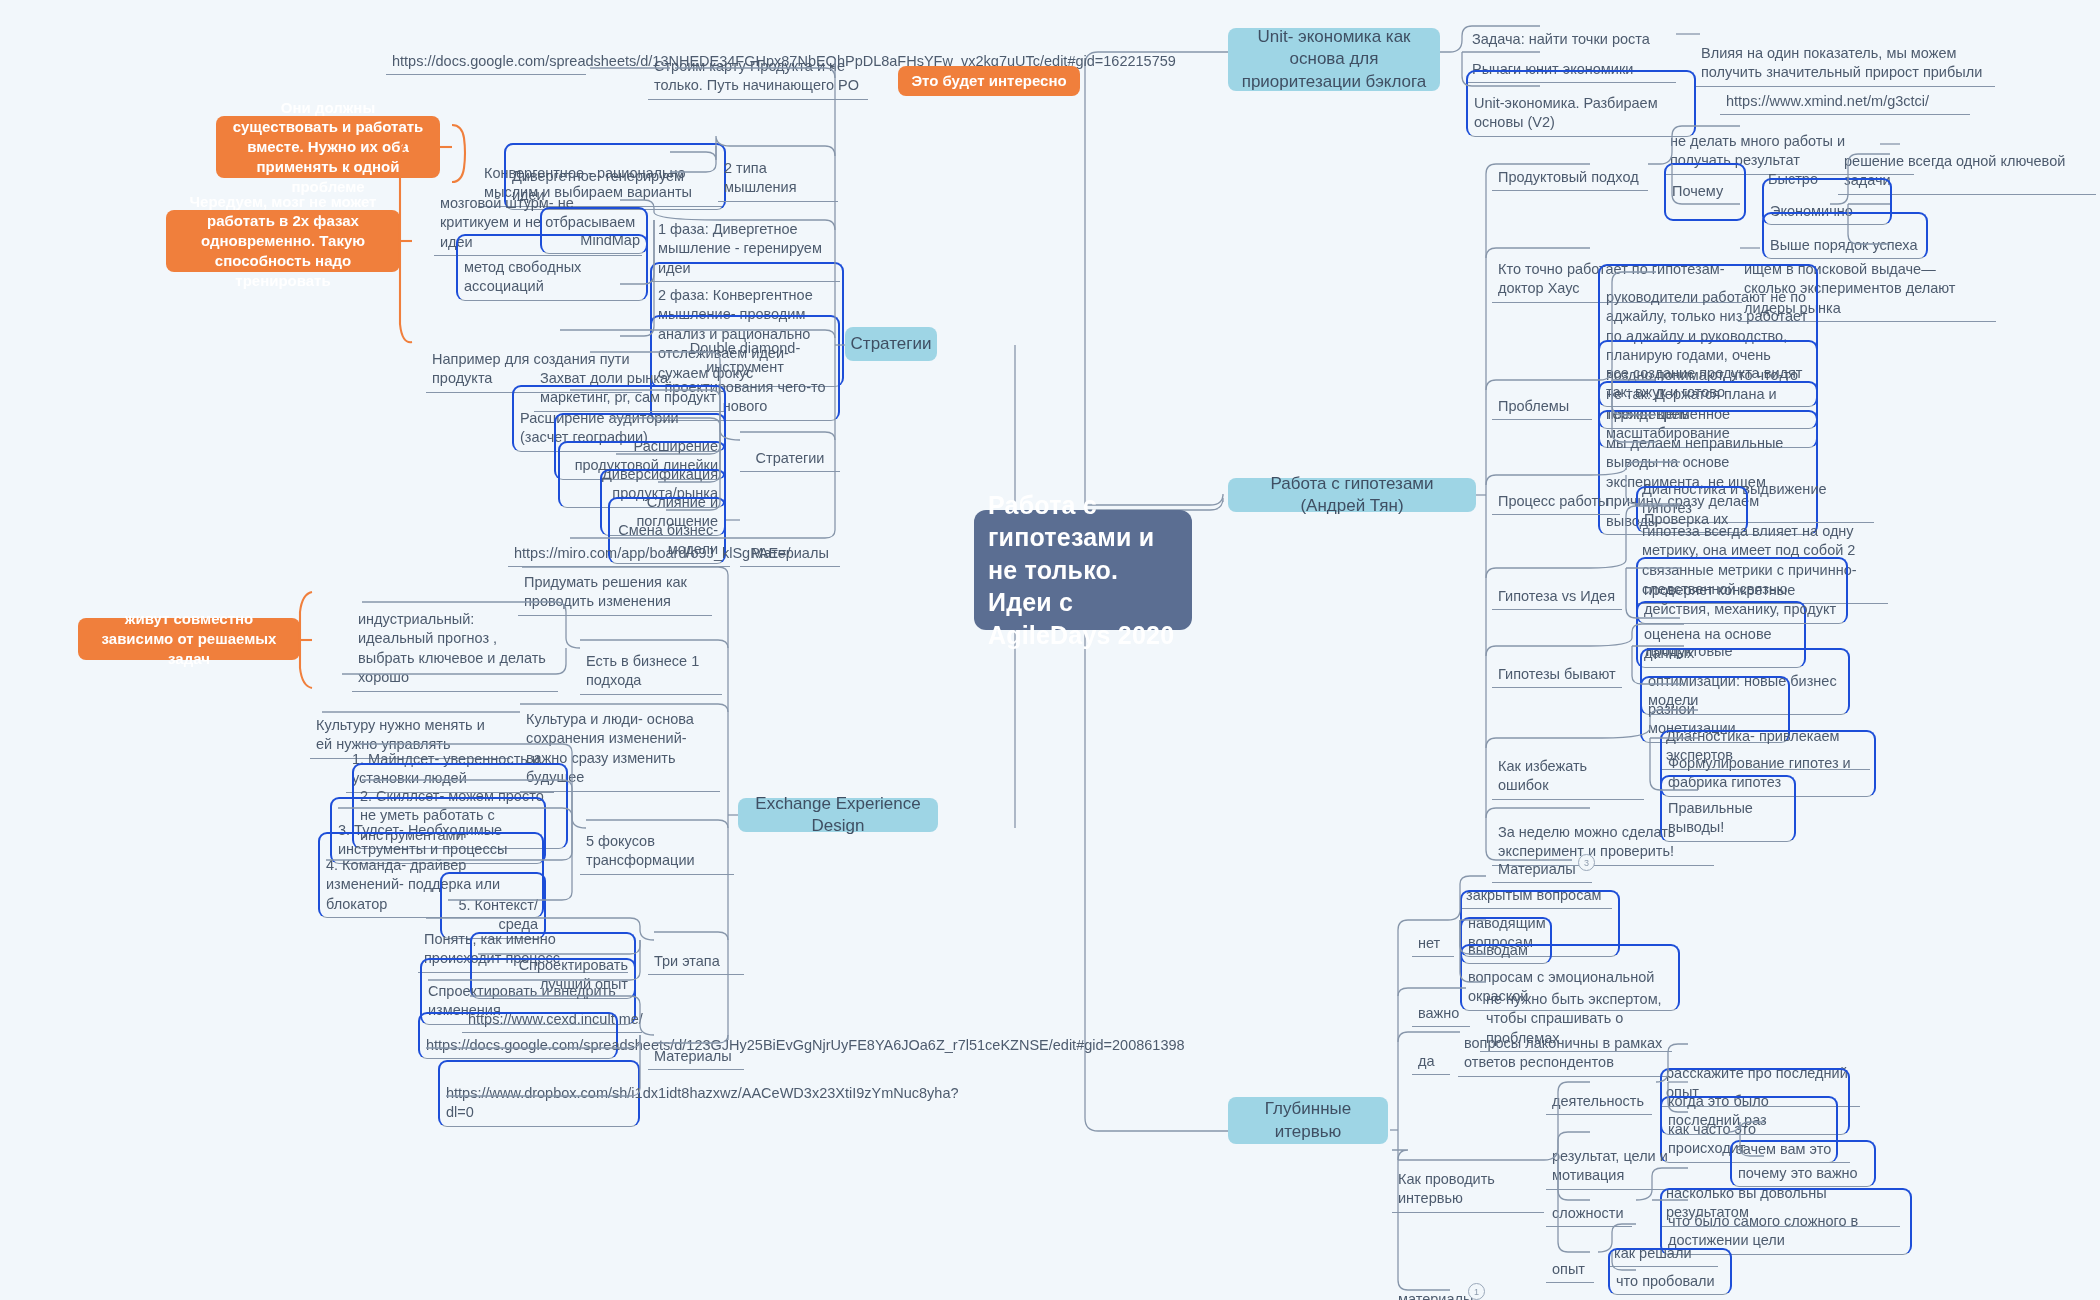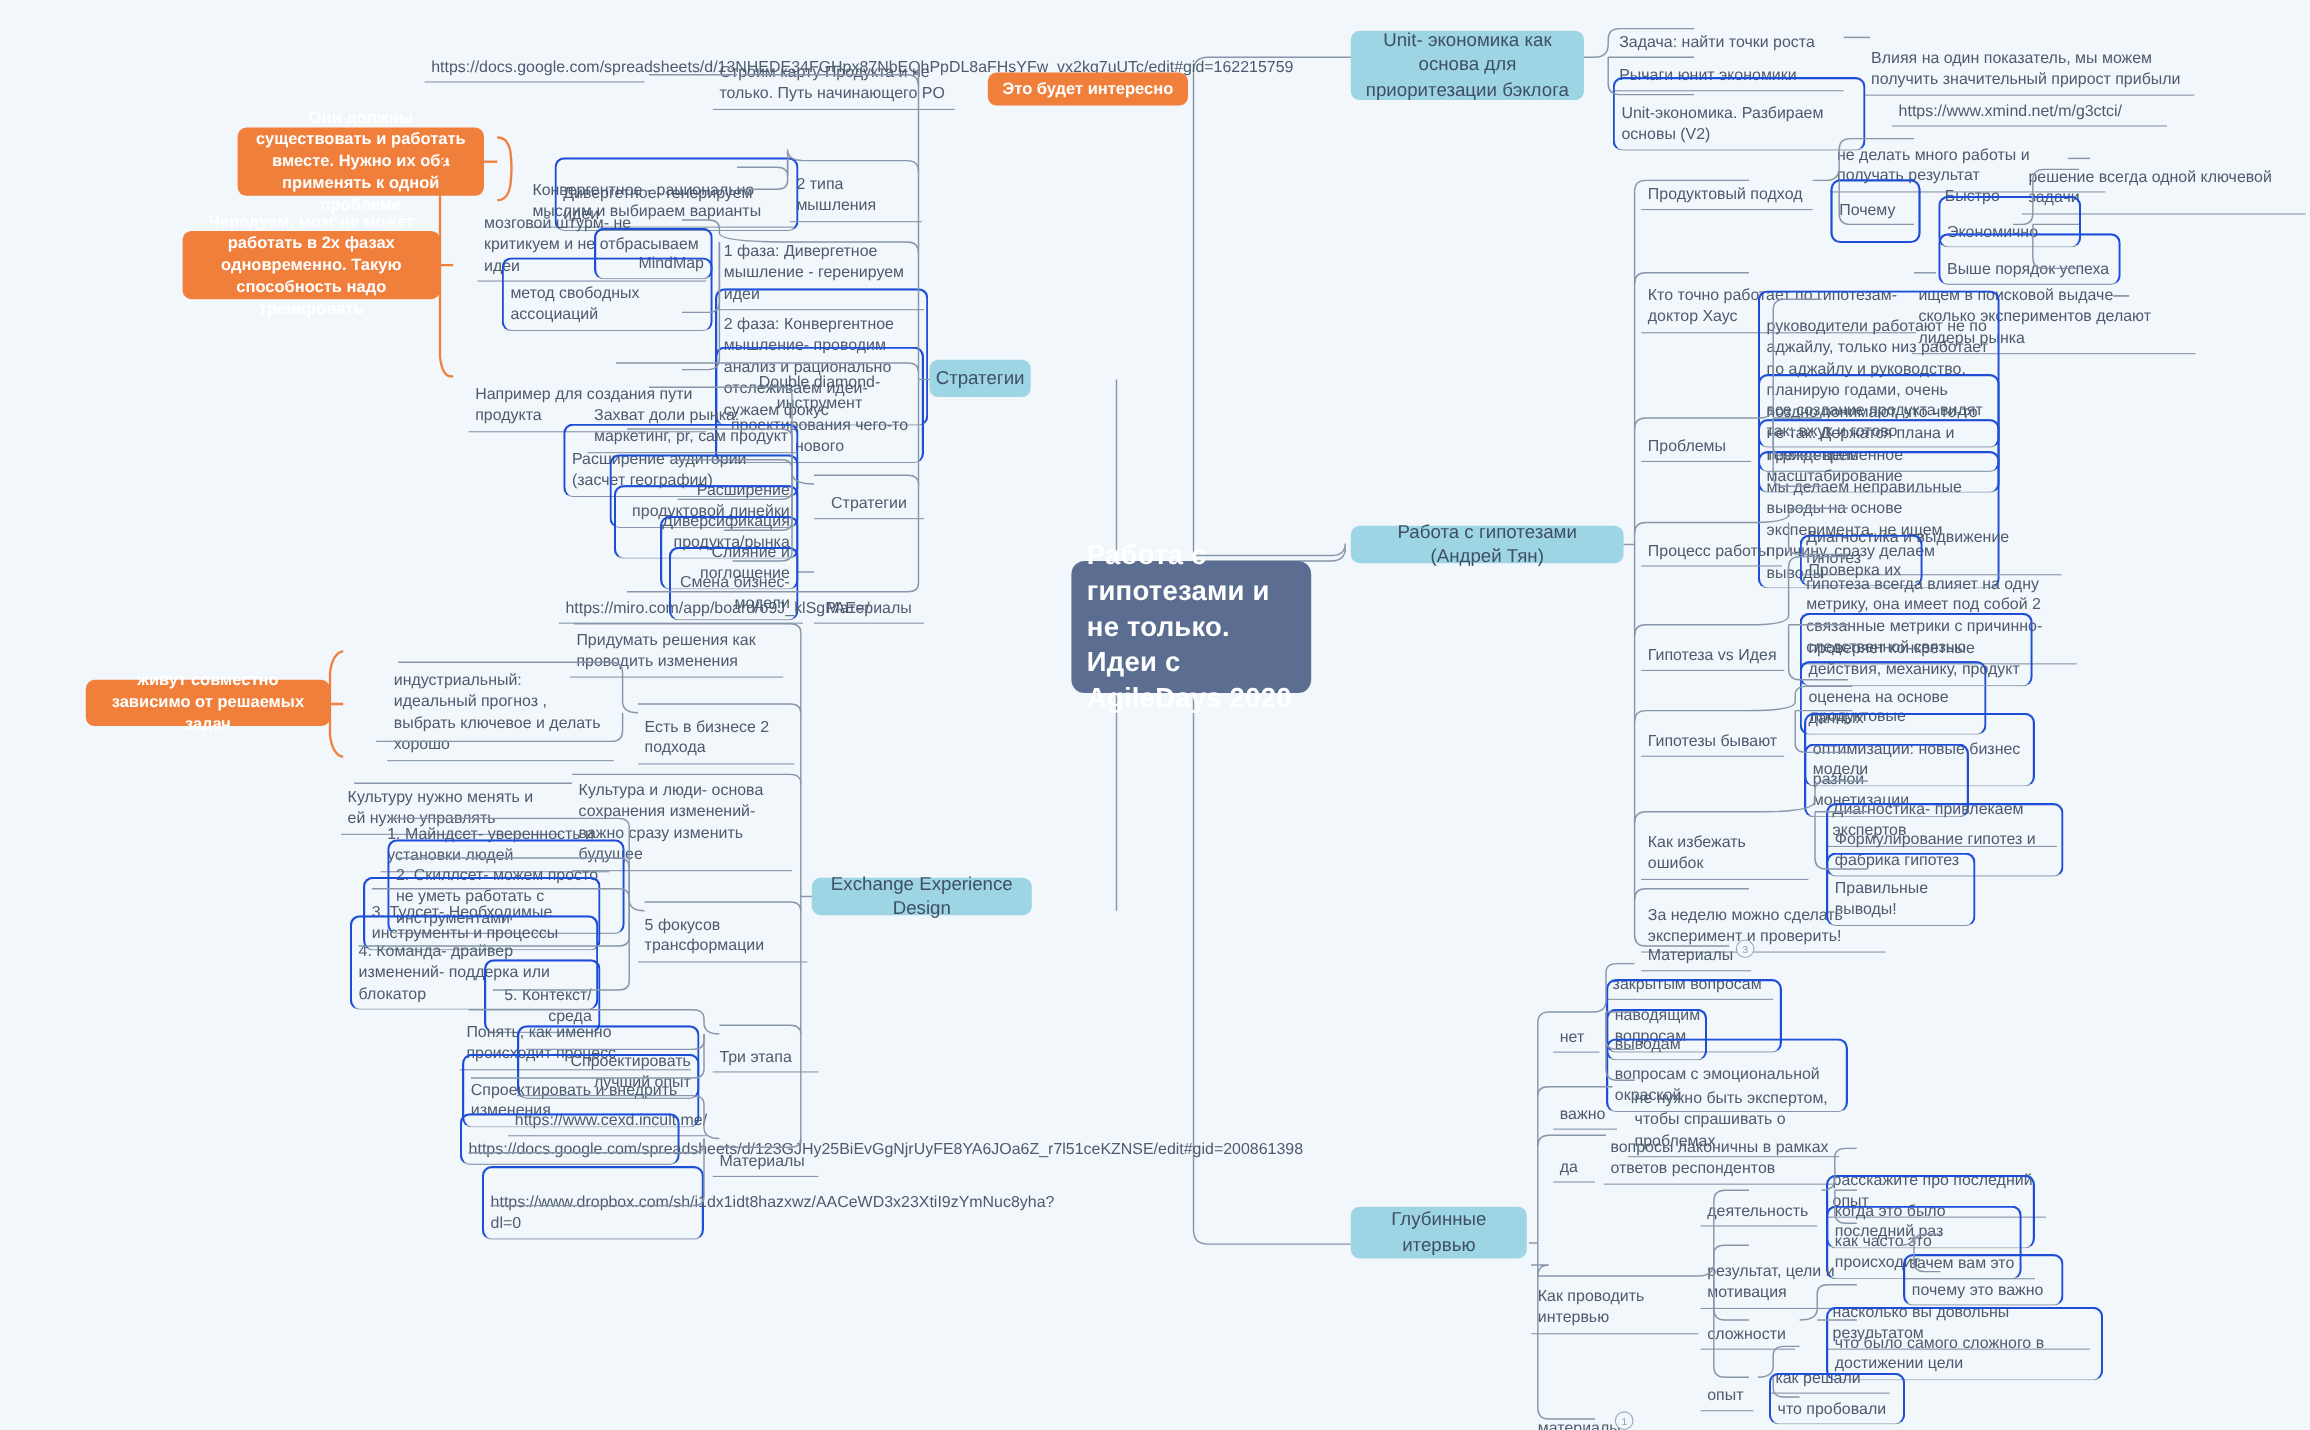--- a/index.html
+++ b/index.html
@@ -574,21 +574,21 @@
   </div>
 
   <div class="callout" style="left:78px; top:618px; width:222px; height:42px;">
     <span>живут совместно зависимо от решаемых задач</span>
   </div>
 
   <div class="node leaf uline" style="left:352px; top:588px; width:206px;">
     <span>индустриальный: идеальный прогноз , выбрать ключевое и делать хорошо</span>
   </div>
   <div class="node leaf uline" style="left:580px; top:630px; width:142px;">
-    <span>Есть в бизнесе 2 подхода</span>
+    <span>Есть в бизнесе 1 подхода</span>
   </div>
 
   <div class="node leaf uline" style="left:310px; top:694px; width:200px;">
     <span>Культуру нужно менять и ей нужно управлять</span>
   </div>
   <div class="node leaf uline" style="left:520px; top:688px; width:200px;">
     <span>Культура и люди- основа сохранения изменений- важно сразу изменить будущее</span>
   </div>
 
   <div class="node leaf uline" style="left:346px; top:728px; width:208px;">

